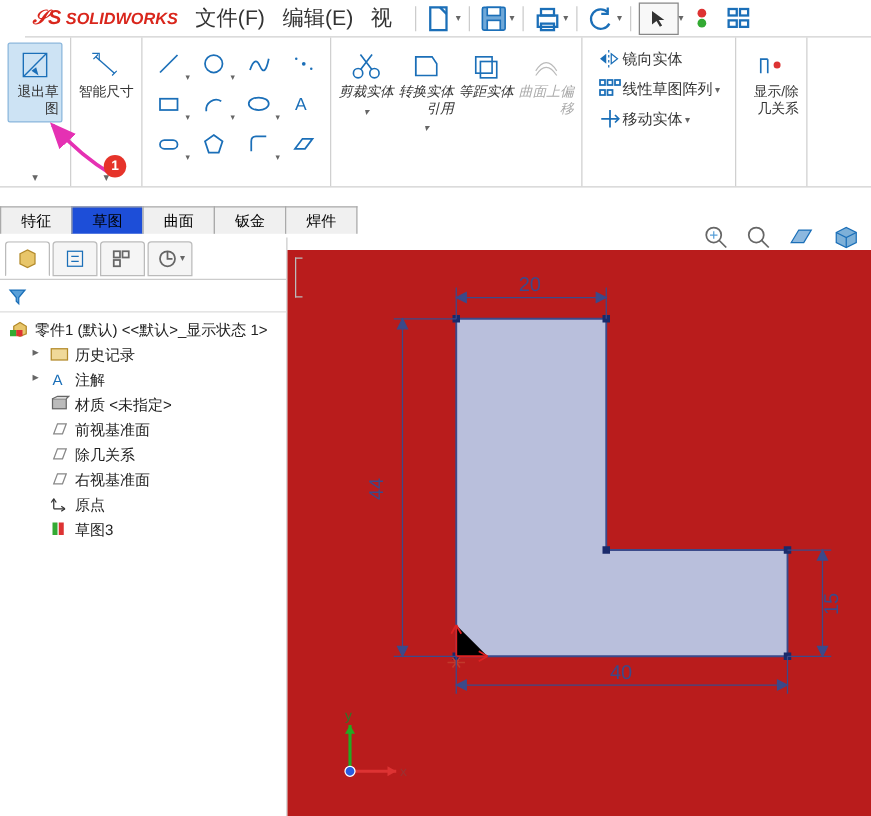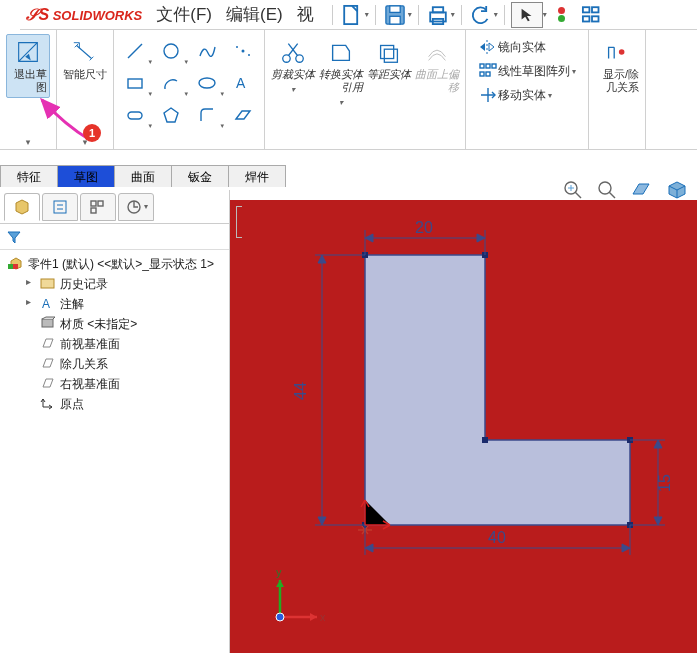--- a/index.html
+++ b/index.html
@@ -450,20 +450,28 @@
         <span>右视基准面</span>
       </div>
     <div class="tree-row child">
         <span class="exp"></span>
         <svg viewBox="0 0 16 14">
           <path d="M3 11 L3 3 M3 11 L12 11" stroke="#333"></path>
           <path d="M3 3 L1 6 M3 3 L5 6 M12 11 L9 9 M12 11 L9 13" stroke="#333"></path>
         </svg>
         <span>原点</span>
       </div>
+    <div class="tree-row child">
+        <span class="exp"></span>
+        <svg viewBox="0 0 16 14">
+          <rect x="2" y="2" width="4" height="10" fill="#3a3"></rect>
+          <rect x="7" y="2" width="4" height="10" fill="#d33"></rect>
+        </svg>
+        <span>草图3</span>
+      </div>
   </div>
 </div>
 
 <div class="viewport">
   <div class="vp-border"></div>
 
   <svg class="sketch-svg" width="467" height="453">
 
     <path d="M135 55 L255 55 L255 240 L400 240 L400 325 L135 325 Z" fill="#b9bfdc" stroke="#3b4a8a" stroke-width="1.5"></path>
 

